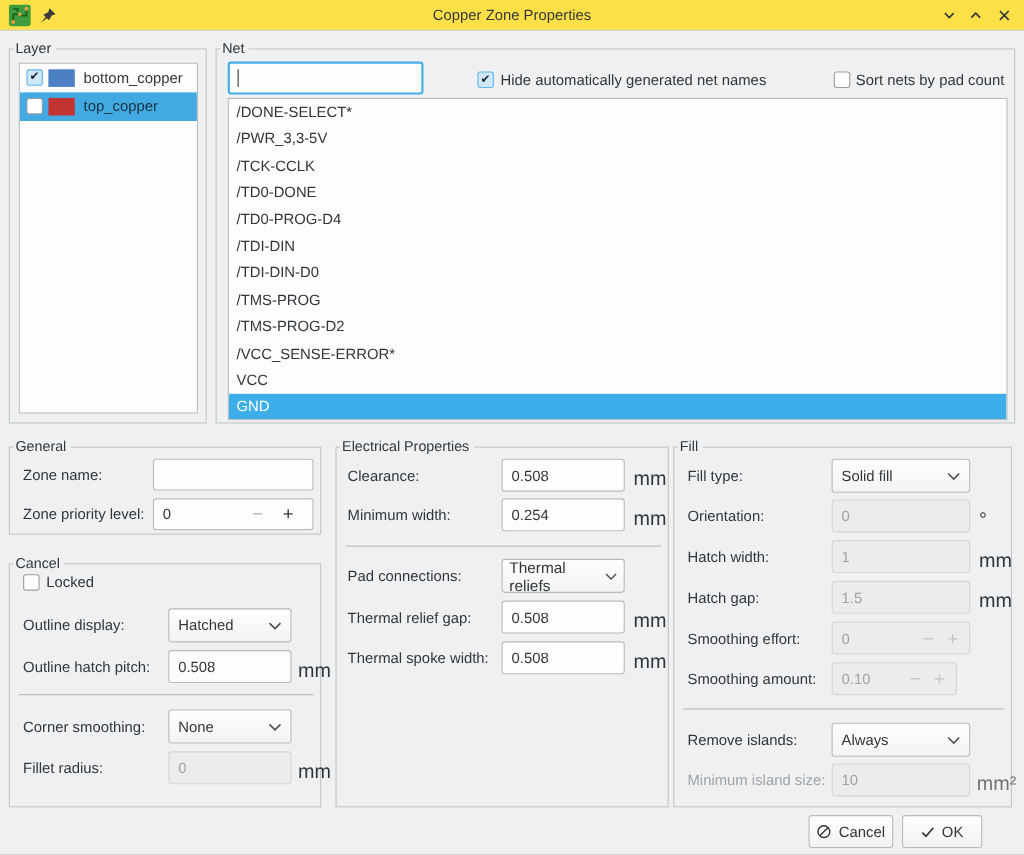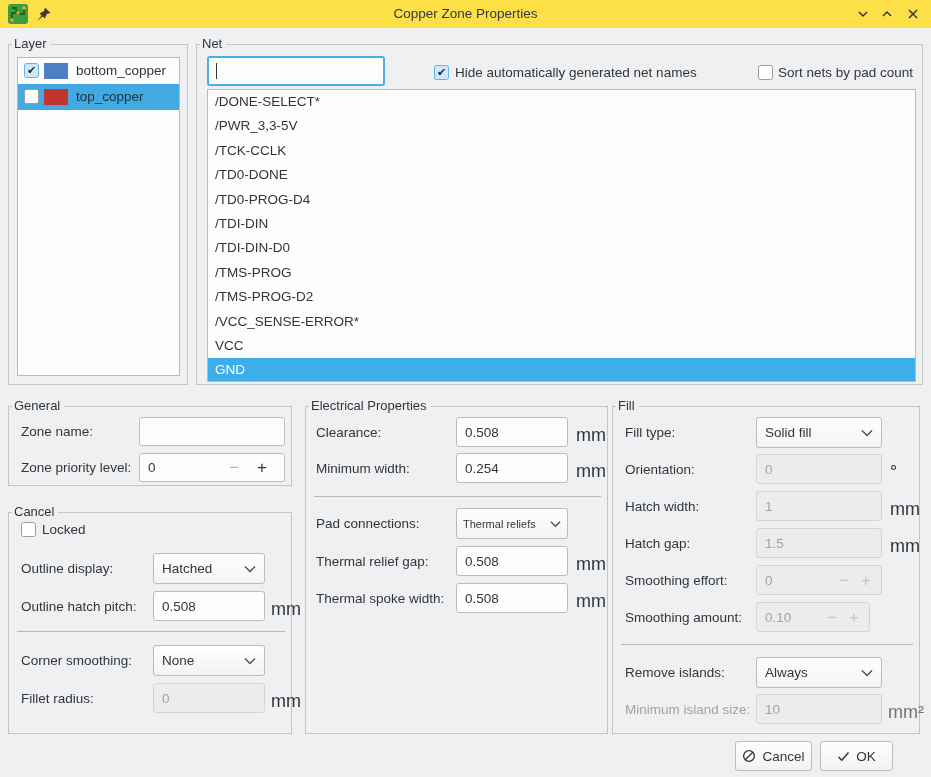--- a/index.html
+++ b/index.html
@@ -216,21 +216,21 @@
     <div class="unit" style="left:270px; top:18px;">mm</div>
 
     <div class="lbl" style="left:10px; top:54px;">Minimum width:</div>
     <input class="txt" style="left: 150px; top: 46px; width: 112px; height: 30px;" value="0.254">
     <div class="unit" style="left:270px; top:54px;">mm</div>
 
     <div class="sep" style="left:8px; top:89px; width:287px;"></div>
 
     <div class="lbl" style="left:10px; top:109px;">Pad connections:</div>
     <div class="select" style="left:150px; top:101px; width:112px; height:31px; padding:0 6px;">
-      <span class="sel-text" style="font-size:11px;">Thermal reliefs</span>
+      <span class="sel-text" style="font-size:14px;">Thermal reliefs</span>
       <svg class="chev" width="11" height="8" viewBox="0 0 12 8">
           <polyline points="1,1.5 6,6.5 11,1.5" fill="none" stroke="#4a4f54" stroke-width="1.4"></polyline>
         </svg>
     </div>
 
     <div class="lbl" style="left:10px; top:147px;">Thermal relief gap:</div>
     <input class="txt" style="left: 150px; top: 139px; width: 112px; height: 30px;" value="0.508">
     <div class="unit" style="left:270px; top:147px;">mm</div>
 
     <div class="lbl" style="left:10px; top:184px;">Thermal spoke width:</div>

